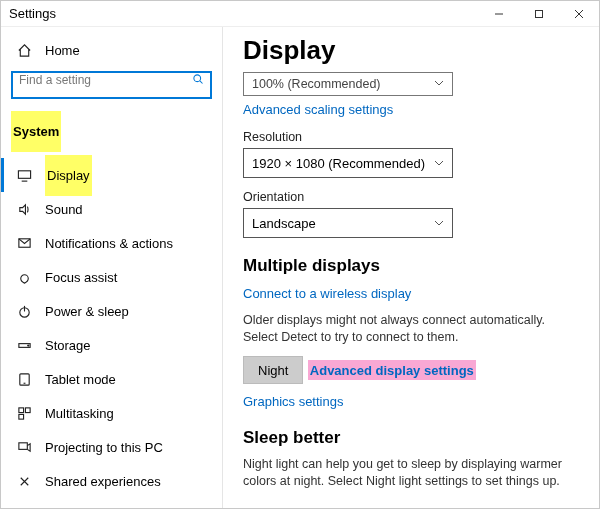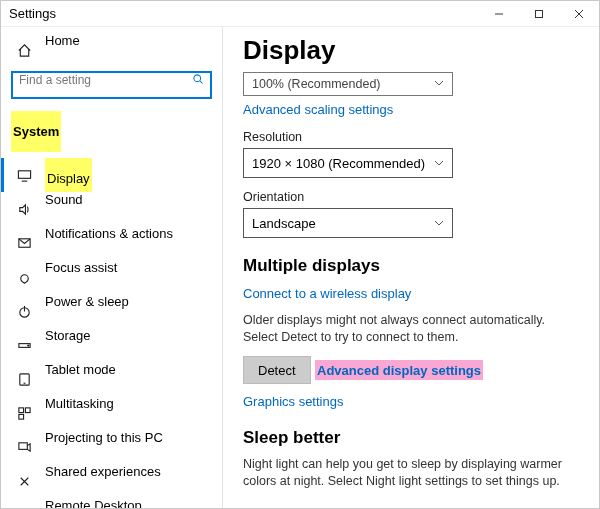--- a/index.html
+++ b/index.html
@@ -4,21 +4,21 @@
 <style>
   * { box-sizing: border-box; margin: 0; padding: 0; font-family: "Segoe UI", Arial, sans-serif; }
   body { width: 600px; height: 509px; overflow: hidden; background: #fff; color: #000; }
   .window { width: 100%; height: 100%; border: 1px solid #c8c8c8; display: flex; flex-direction: column; }
   .titlebar { height: 26px; display: flex; align-items: center; padding-left: 8px; font-size: 13px; border-bottom: 1px solid #eee; }
   .titlebar-title { flex: 1; }
   .caption-btn { width: 40px; height: 26px; display: flex; align-items: center; justify-content: center; color: #333; }
   .caption-btn svg { width: 10px; height: 10px; }
   .body { flex: 1; display: flex; overflow: hidden; }
   .sidebar { width: 222px; border-right: 1px solid #e5e5e5; padding-top: 6px; overflow: hidden; }
-  .side-row { display: flex; height: 34px; padding-left: 12px; font-size: 13px; cursor: pointer; }
+  .side-row { display: flex; align-items: center; height: 34px; padding-left: 12px; font-size: 13px; cursor: pointer; }
   .side-row .icon { width: 22px; display: inline-flex; align-items: center; justify-content: center; margin-right: 10px; color: #222; }
   .side-row .icon svg { width: 15px; height: 15px; }
   .side-row.selected { border-left: 3px solid #0078d7; padding-left: 9px; }
   .search-wrap { padding: 4px 10px 8px 10px; }
   .search-box { display:flex; align-items:flex-start; width: 100%; height: 28px; border: 2px solid #0078d7; padding: 0 6px; font-size: 12px; }
   .search-input { flex:1; border:none; outline:none; font-size:12px; color:#666; }
   .search-input::placeholder { color:#777; }
   .search-glyph { color:#0078d7; }
   .cat-label { padding: 4px 10px 6px 10px; font-size: 13px; font-weight: 600; }
   .hl { background: #ffff66; display: inline-block; padding: 13px 2px; }
@@ -224,21 +224,21 @@
       <div class="combo">
         <span>Landscape</span>
         <span class="chev"><svg viewBox="0 0 10 10">
               <polyline points="1,3 5,7 9,3" fill="none" stroke="#555" stroke-width="1"></polyline>
             </svg></span>
       </div>
 
       <h2>Multiple displays</h2>
       <span class="link">Connect to a wireless display</span>
       <p class="desc mt10">Older displays might not always connect automatically. Select Detect to try to connect to them.</p>
-      <button class="btn">Detect</button>
+      <button class="btn">Night</button>
 
       <div class="adv-link-hl">
         <span class="link" style="margin:0">Advanced display settings</span>
       </div>
       <br>
       <span class="link mt10">Graphics settings</span>
 
       <h2>Sleep better</h2>
       <p class="desc">Night light can help you get to sleep by displaying warmer colors at night. Select Night light settings to set things up.</p>
     </div>

